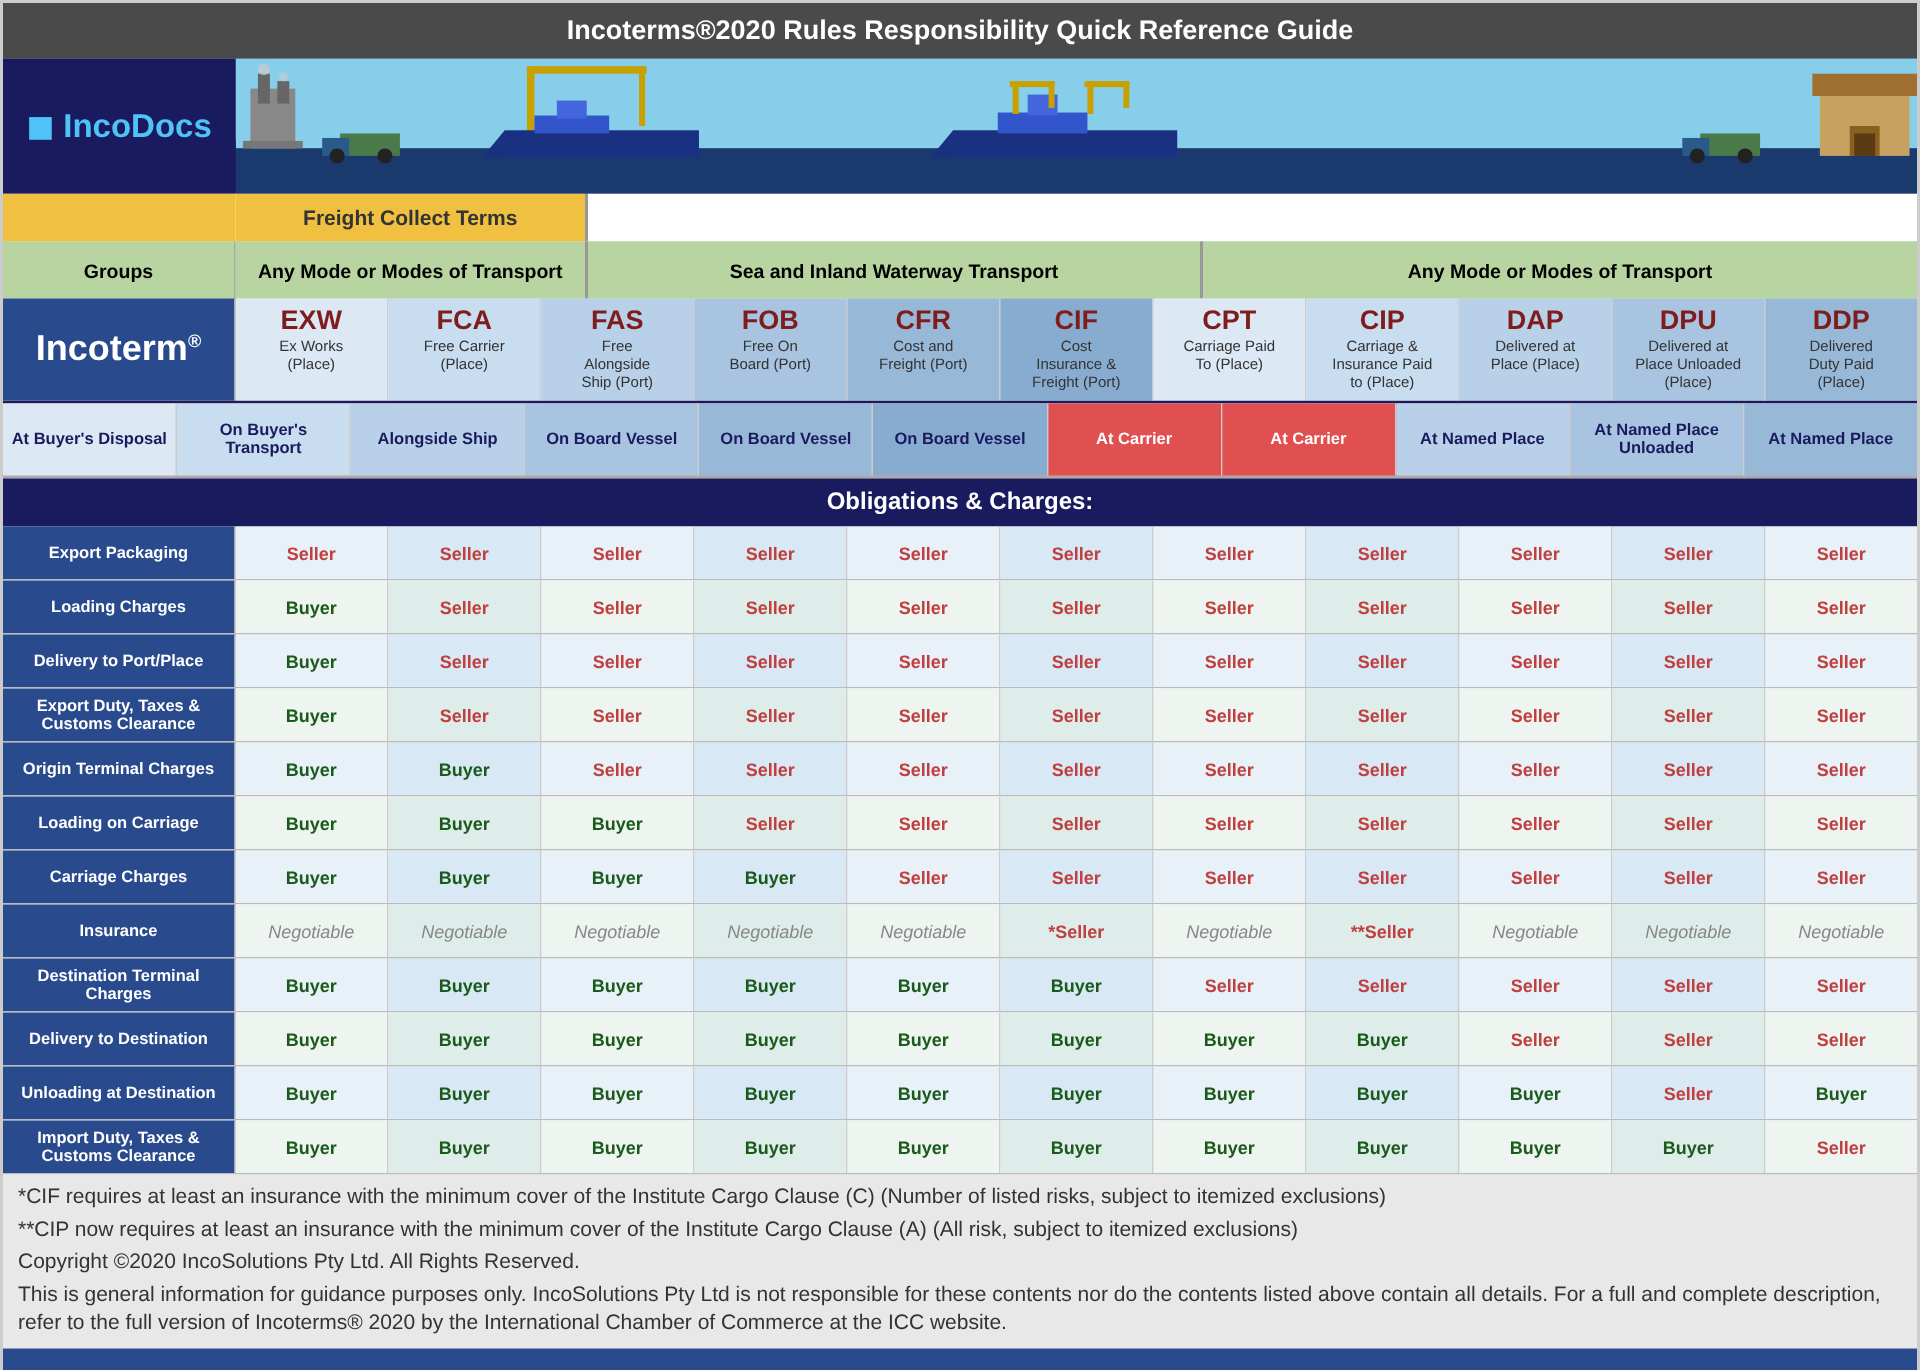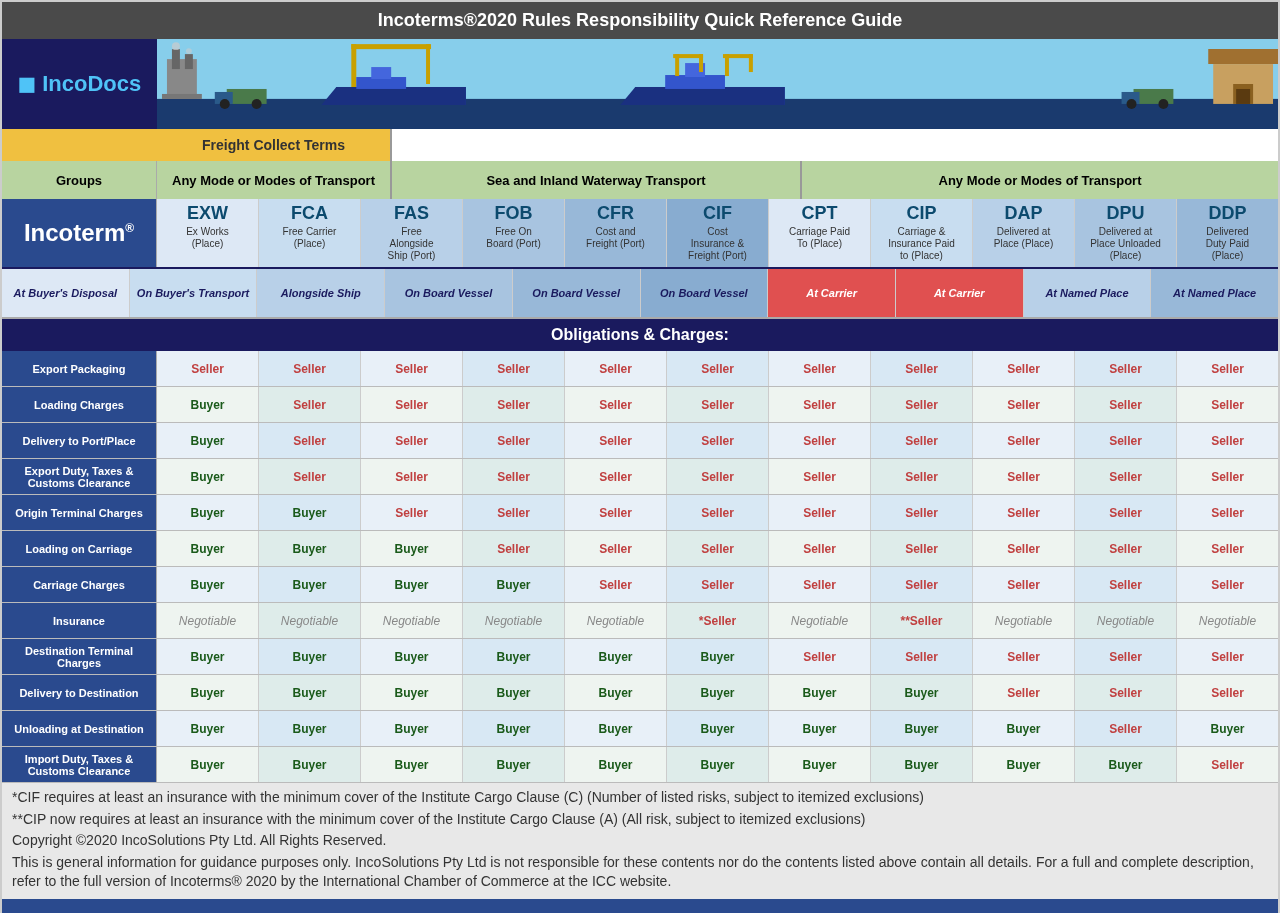--- a/index.html
+++ b/index.html
@@ -159,21 +159,21 @@
       align-items: center;
       justify-content: flex-start;
       padding-top: 4px;
       border-right: 1px solid #ccc;
       text-align: center;
     }
     .incoterm-col:last-child { border-right: none; }
     .col-code {
       font-size: 18px;
       font-weight: bold;
-      color: #0c4a6e;
+      color: #7f1d1d;
       display: block;
     }
     .col-desc {
       font-size: 10px;
       color: #333;
       line-height: 1.2;
       padding: 2px 2px;
     }
 
     
@@ -417,30 +417,31 @@
           <span class="col-desc">Delivered at<br>Place Unloaded<br>(Place)</span>
         </div>
         <div class="incoterm-col" style="background: rgb(152, 184, 216);">
           <span class="col-code">DDP</span>
           <span class="col-desc">Delivered<br>Duty Paid<br>(Place)</span>
         </div>
       </div>
   </div>
 
   <div class="risk-row">
-    <div id="risk-cols" style="display:flex; flex:1;font-style:italic;">
+    <div id="risk-cols" style="display:flex; flex:1;">
         <div class="risk-col" style="background: rgb(221, 232, 245);">At Buyer's Disposal</div>
         <div class="risk-col" style="background: rgb(200, 221, 240);">On Buyer's Transport</div>
         <div class="risk-col" style="background: rgb(184, 208, 232);">Alongside Ship</div>
         <div class="risk-col" style="background: rgb(168, 196, 224);">On Board Vessel</div>
         <div class="risk-col" style="background: rgb(152, 184, 216);">On Board Vessel</div>
         <div class="risk-col" style="background: rgb(136, 172, 208);">On Board Vessel</div>
         <div class="risk-col risk-red" style="background: rgb(224, 80, 80);">At Carrier</div>
         <div class="risk-col risk-red" style="background: rgb(224, 80, 80);">At Carrier</div>
         <div class="risk-col" style="background: rgb(184, 208, 232);">At Named Place</div>
+        <div class="risk-col" style="background: rgb(168, 196, 224);">At Named Place Unloaded</div>
         <div class="risk-col" style="background: rgb(152, 184, 216);">At Named Place</div>
       </div>
   </div>
 
   <div class="obligations-header">Obligations &amp; Charges:</div>
 
   <div id="data-rows">
       <div class="data-row">
         <div class="row-label">Export Packaging</div>
         <div class="data-cell" style="background: rgb(232, 240, 248); color: rgb(192, 64, 64);">Seller</div>

